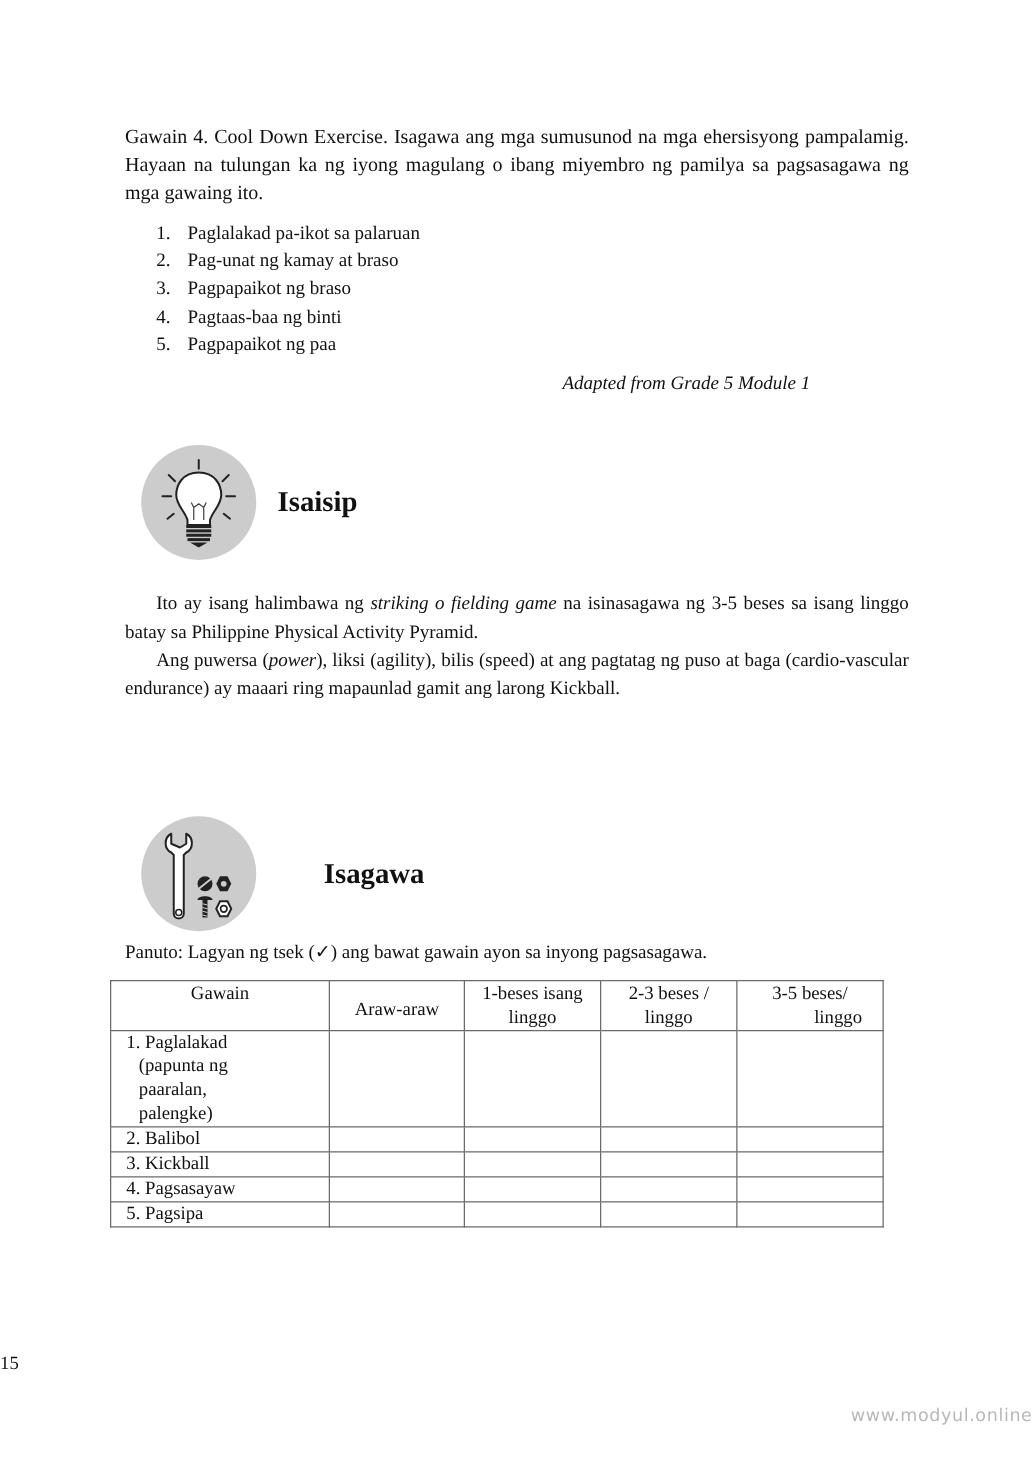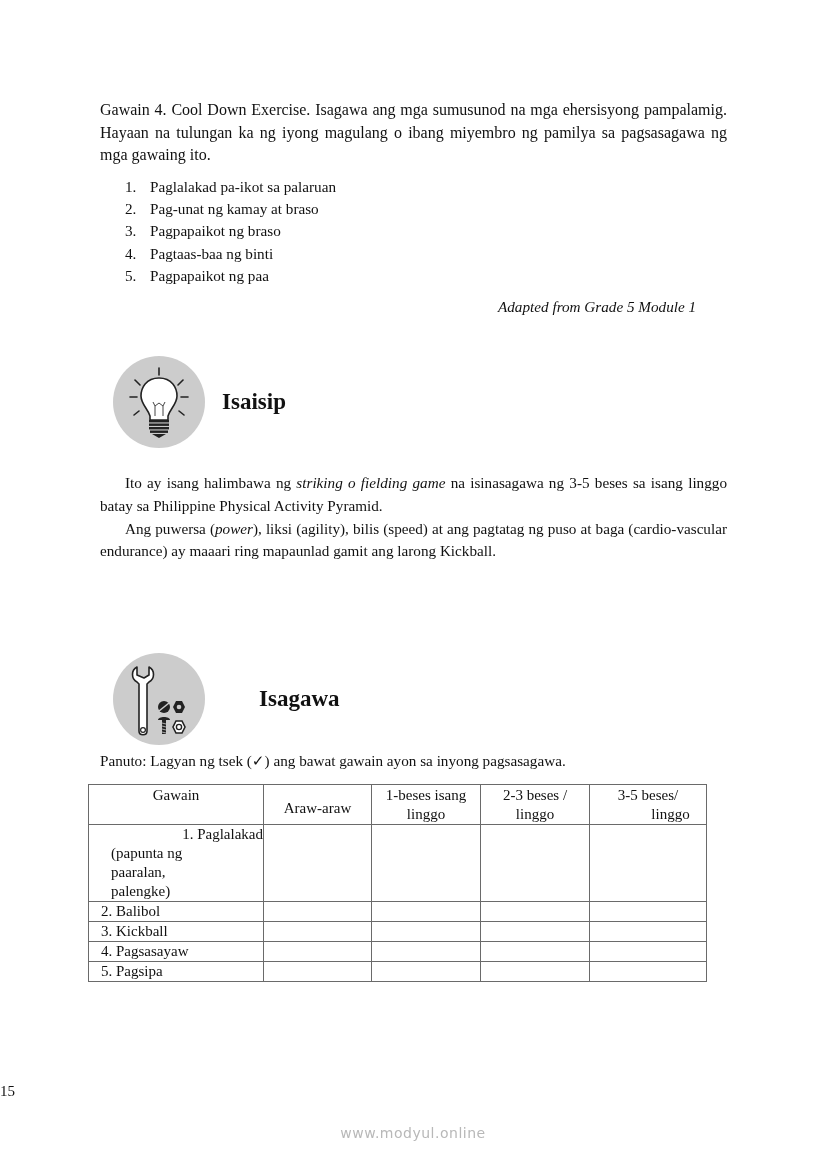--- a/index.html
+++ b/index.html
@@ -4,44 +4,44 @@
 <style>
   html, body { margin: 0; padding: 0; background: #ffffff; }
   body { width: 826px; height: 1169px; position: relative; overflow: hidden;
          font-family: "Liberation Serif", "DejaVu Serif", serif; color: #111; }
   .page { position: absolute; left: 0; top: 0; width: 826px; height: 1169px; }
   .para { position: absolute; left: 100px; width: 627px; font-size: 16px; line-height: 22.5px; text-align: justify; margin: 0; }
   .p-gawain4 { top: 99px; }
   .ol { position: absolute; left: 125px; top: 176px; margin: 0; padding: 0; list-style: none; font-size: 15.2px; line-height: 22.2px; }
   .ol li { display: flex; }
   .ol .num { width: 25px; }
-  .credit { position: absolute; left: 450px; top: 298px; font-size: 15.2px; font-style: italic; margin-left: 48px; }
+  .credit { position: absolute; left: 450px; top: 298px; font-size: 15.2px; font-style: italic; }
   .section-icon { position: absolute; left: 113px; width: 92px; height: 92px; border-radius: 50%; background: #cccccc; }
   .icon-bulb { top: 356px; }
   .icon-tools { top: 653px; }
   .section-title { position: absolute; left: 222px; font-size: 23px; font-weight: bold; }
   .title-isaisip { top: 389px; }
   .title-isagawa { top: 686px; margin-left: 37px; }
   .body2 { position: absolute; left: 100px; top: 472px; width: 627px; font-size: 15.2px; line-height: 22.8px; margin: 0; }
   .body2 p { margin: 0; text-align: justify; text-indent: 25px; }
   .panuto { position: absolute; left: 100px; top: 752px; font-size: 15.2px; }
   table.tbl { position: absolute; left: 88px; top: 784px; width: 619px; border-collapse: collapse; font-size: 15px; line-height: 19px; }
   table.tbl td, table.tbl th { border: 1px solid #6a6a6a; padding: 0; font-weight: normal; vertical-align: top; }
   table.tbl th { text-align: center; }
   .c1 { width: 174px; } .c2 { width: 107px; } .c3 { width: 108px; } .c4 { width: 108px; }
   .hdr-gawain { padding-top: 1px !important; }
   .hdr-mid { vertical-align: middle !important; padding-top: 8px !important; }
   .hdr-3 { padding-top: 1px !important; }
   .hdr-right span { display: block; }
   .hdr-right .l2 { padding-left: 45px; }
   td.task { padding-left: 12px !important; }
   td.task .indent { padding-left: 10px; display: block; }
-  td.task .first { display: block; text-align: right; }
+  td.task .first { display: block; }
   .pagenum { position: absolute; left: 0; width: 826px; top: 1083px; text-align: left; font-size: 15px; }
-  .watermark { position: absolute; left: 0; width: 826px; top: 1125px; text-align: center; font-family: "DejaVu Sans", sans-serif; font-size: 14px; color: #b8b8b8; letter-spacing: 0.5px; }
+  .watermark { position: absolute; left: 0; width: 826px; top: 1125px; text-align: right; font-family: "DejaVu Sans", sans-serif; font-size: 14px; color: #b8b8b8; letter-spacing: 0.5px; }
   em { font-style: italic; }
 </style>
 </head>
 <body>
 
 <div class="page">
 
   <p class="para p-gawain4">Gawain 4. Cool Down Exercise. Isagawa ang mga sumusunod na mga ehersisyong pampalamig. Hayaan na tulungan ka ng iyong magulang o ibang miyembro ng pamilya sa pagsasagawa ng mga gawaing ito.</p>
 
   <ol class="ol">

